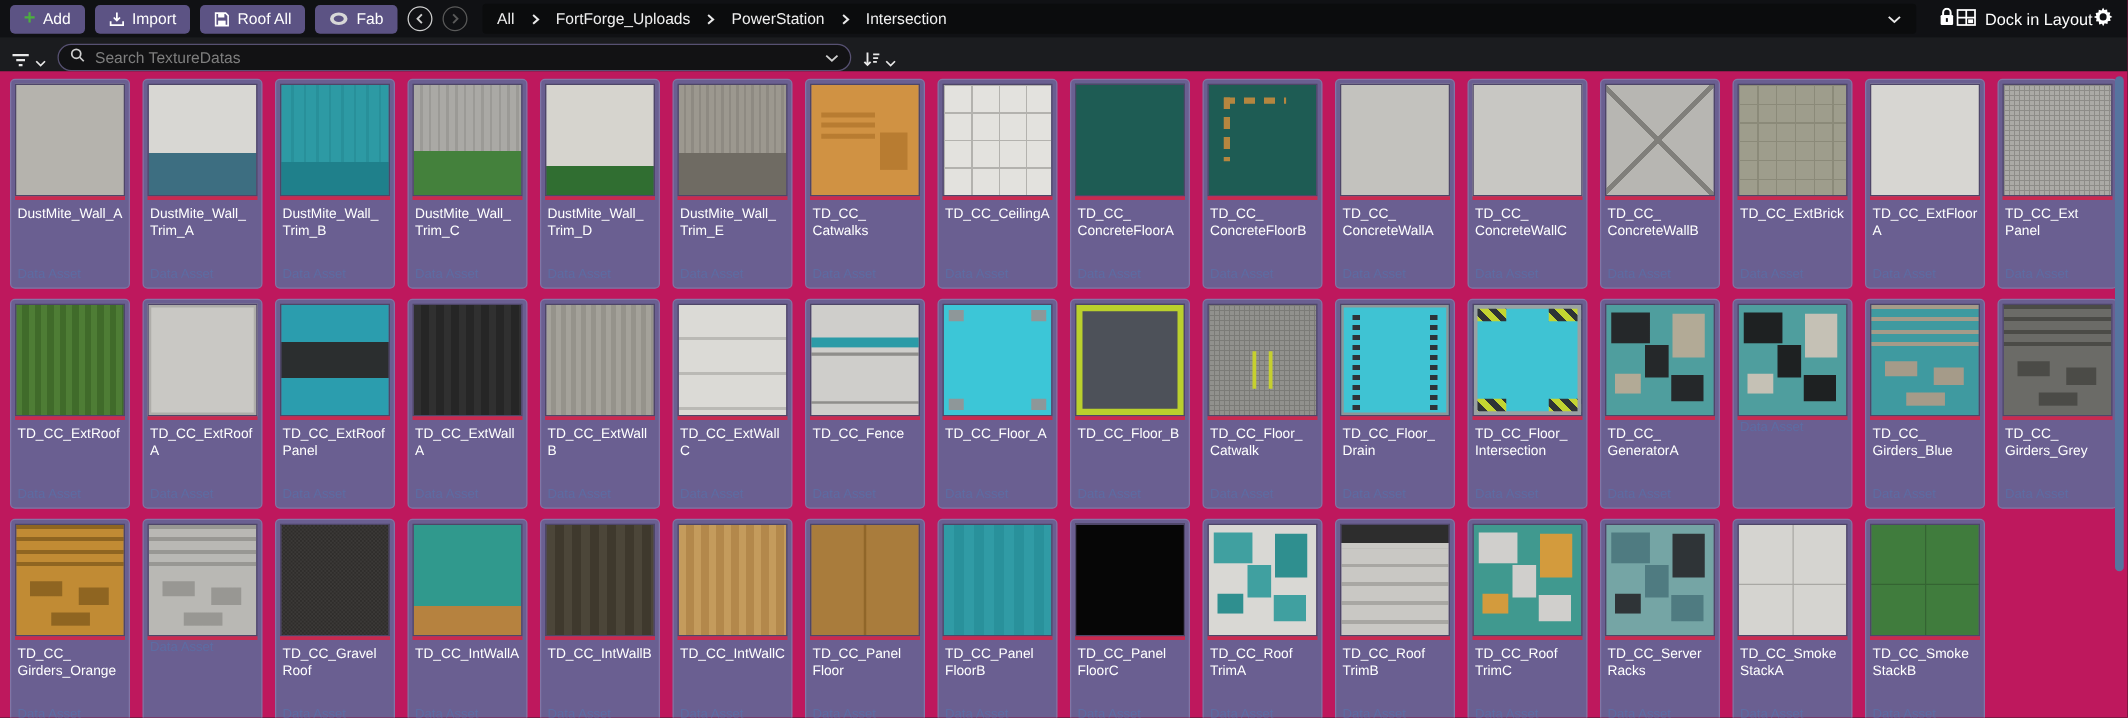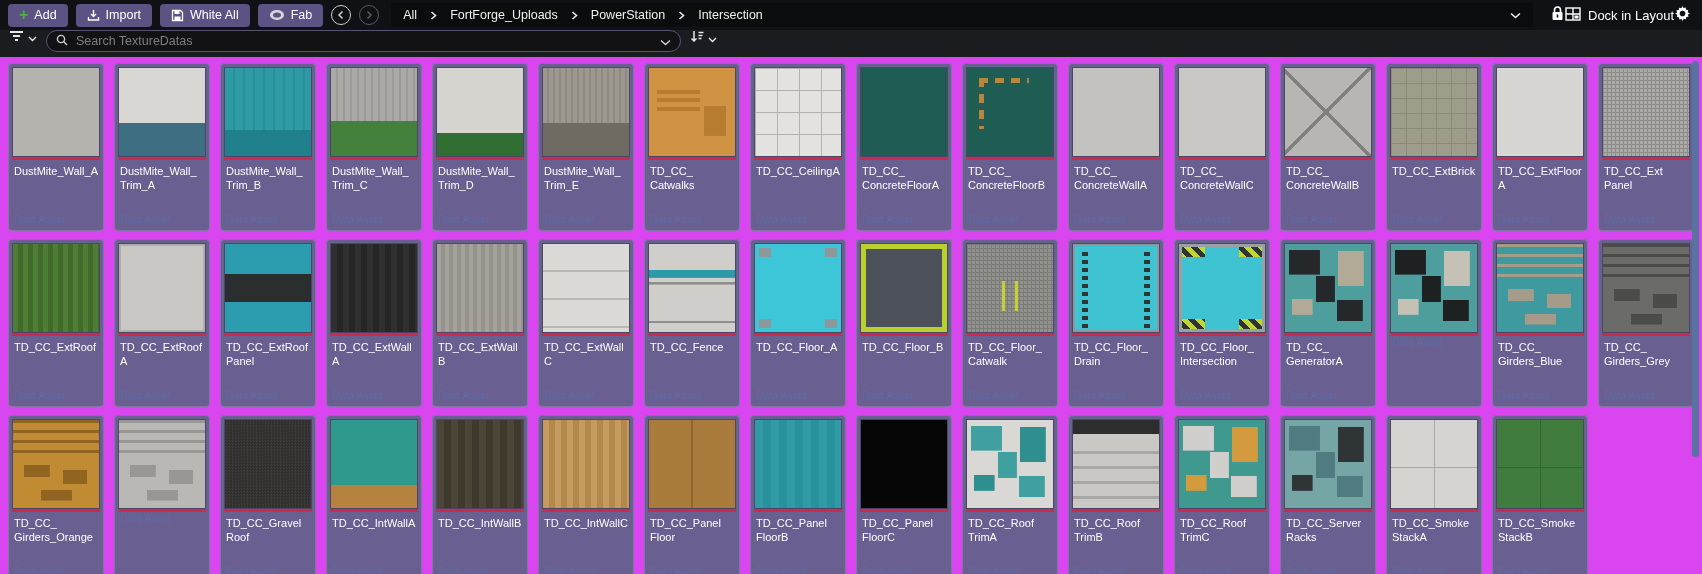--- a/index.html
+++ b/index.html
@@ -28,34 +28,34 @@
   .breadcrumb{
     flex:1;height:24px;background:#0b0c0d;border-radius:3px;display:flex;align-items:center;
     gap:13px;padding:0 12px;font-size:12.5px;color:#f0f0f0;margin-left:4px;
   }
   .crumb{cursor:pointer;white-space:nowrap;}
   .crumb-sep{display:flex;align-items:center;}
   .bc-chevron{margin-left:auto;cursor:pointer;display:flex;align-items:center;}
   .right-cluster{display:flex;align-items:center;gap:1px;padding:0 4px 0 10px;}
   .icon-btn{background:none;border:none;padding:0;cursor:pointer;display:flex;align-items:center;gap:7px;color:#fff;font-size:13px;}
   
-  .filterbar{height:27px;background:#1b1c1f;display:flex;align-items:flex-start;gap:9px;padding:0 9px;}
+  .filterbar{height:27px;background:#1b1c1f;display:flex;align-items:flex-end;gap:9px;padding:0 9px;}
   .filter-btn{display:flex;align-items:center;gap:4px;background:none;border:none;cursor:pointer;padding:0;}
   .search-pill{
     width:635px;height:22px;border:1px solid #575172;border-radius:11px;background:#121214;
     display:flex;align-items:center;gap:6px;padding:0 9px;
   }
   .search-pill input{
     flex:1;background:transparent;border:none;outline:none;color:#cfcfcf;font-size:12.5px;
     font-family:"Liberation Sans",sans-serif;
   }
   .search-pill input::placeholder{color:#7e7e7e;}
   .sort-btn{display:flex;align-items:center;gap:3px;background:none;border:none;cursor:pointer;padding:0;}
   
-  .grid-area{position:relative;height:517px;background:#d946ef;}
+  .grid-area{position:relative;height:517px;background:#be185d;}
   .grid{
     display:grid;grid-template-columns:repeat(16,96px);grid-auto-rows:168px;
     gap:8px 10px;padding:6px 0 0 8px;
   }
   .tile{
     background:var(--tilebg);border:1px solid var(--tileborder);border-radius:4px;
     padding:3px;display:flex;flex-direction:column;cursor:pointer;overflow:hidden;
   }
   .thumb{height:90px;border:1px solid #4e4668;flex:none;}
   .redline{height:3px;background:var(--accent);flex:none;}
@@ -87,21 +87,21 @@
     <span>Import</span>
   </button>
   <button class="tb-btn">
     <span>
         <svg width="13" height="13" viewBox="0 0 13 13">
           <path d="M1.5 1.5h8l2 2v8h-10z" stroke="#fff" stroke-width="1.3" fill="none"></path>
           <rect x="3.5" y="1.5" width="5" height="3.5" fill="#fff"></rect>
           <rect x="3.5" y="7.5" width="6" height="4" fill="#fff"></rect>
         </svg>
       </span>
-    <span>White All</span>
+    <span>Roof All</span>
   </button>
   <button class="tb-btn">
     <span>
         <svg width="16" height="12" viewBox="0 0 16 12">
           <ellipse cx="8" cy="6" rx="7" ry="5" fill="#d8d8d8"></ellipse>
           <ellipse cx="8" cy="6" rx="4" ry="2.6" fill="#5c5384"></ellipse>
         </svg>
       </span>
     <span>Fab</span>
   </button>

